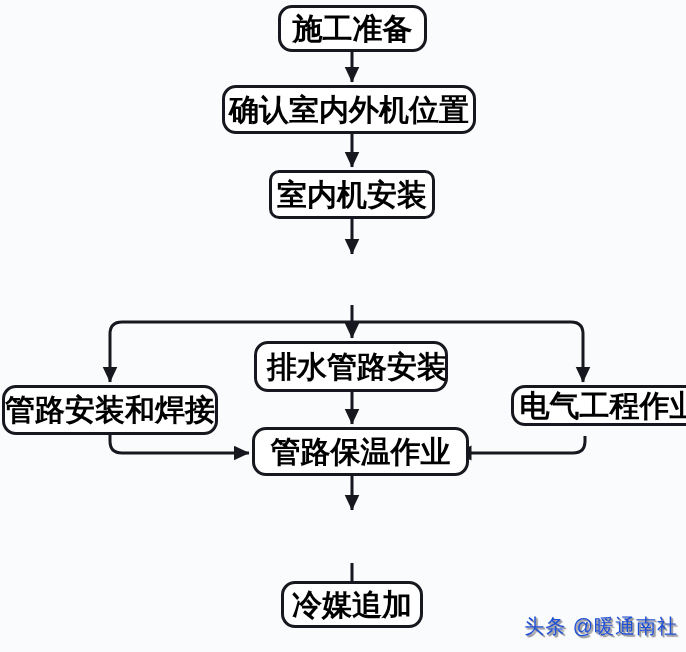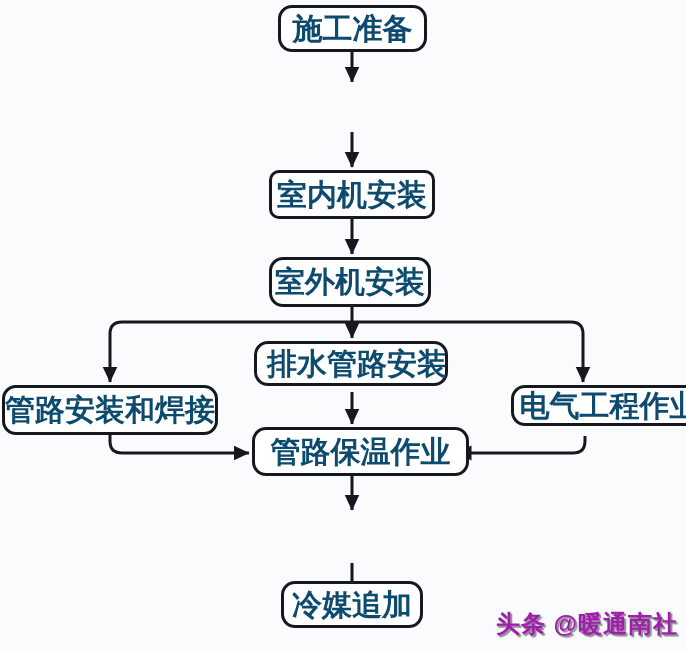--- a/index.html
+++ b/index.html
@@ -21,38 +21,38 @@
     width: 686px;
     height: 652px;
     pointer-events: none;
   }
   .node {
     position: absolute;
     box-sizing: border-box;
     background: #ffffff;
     border: 3px solid #17171f;
     border-radius: 14px;
-    color: #0c4a6e;
+    color: #000000;
     font-size: 30px;
     font-weight: 600;
     display: flex;
     align-items: center;
     justify-content: center;
     white-space: nowrap;
     line-height: 1;
     letter-spacing: 0px;
     z-index: 2;
   }
   .watermark {
     position: absolute;
     right: 8px;
     bottom: 12px;
-    font-size: 24px;
-    font-weight: 700;
-    color: #a21caf;
+    font-size: 20px;
+    font-weight: 400;
+    color: #1d4ed8;
     text-shadow: 2px 2px 1px #8f8f94, 1px 1px 0 #a8a8ad;
     letter-spacing: 1px;
     z-index: 3;
   }
 </style>
 </head>
 <body>
 
 <div class="stage">
 
@@ -76,26 +76,26 @@
       <path d="M110,435 L110,441 Q110,453 122,453 L249,453" marker-end="url(#arrow)"></path>
       <path d="M585,436 L585,441 Q585,453 573,453 L456,453" marker-end="url(#arrow)"></path>
 
       <path d="M352,476 L352,510" marker-end="url(#arrow)"></path>
       <path d="M352,563 L352,596" marker-end="url(#arrow)"></path>
     </g>
   </svg>
 
   <div class="node" style="left:278px; top:5px;  width:149px; height:47px;">施工准备</div>
 
+  <div class="node" style="left:222px; top:85px; width:254px; height:49px;">确认室内外机位置</div>
 
   <div class="node" style="left:269px; top:170px; width:166px; height:49px;border-radius:10px;">室内机安装</div>
 
-  <div class="node" style="left:269px; top:257px; width:162px; height:50px;">室外机安装</div>
 
-  <div class="node" style="left:254px; top:341px; width:194px; height:45px;padding-left:12px;">排水管路安装</div>
+  <div class="node" style="left:254px; top:341px; width:194px; height:51px;padding-left:12px;">排水管路安装</div>
 
   <div class="node" style="left:2px; top:385px; width:216px; height:50px;">管路安装和焊接</div>
 
   <div class="node" style="left:511px; top:385px; width:197px; height:41px;">电气工程作业</div>
 
   <div class="node" style="left:252px; top:427px; width:217px; height:49px;">管路保温作业</div>
 
 
   <div class="node" style="left:281px; top:581px; width:142px; height:47px;">冷媒追加</div>
 

